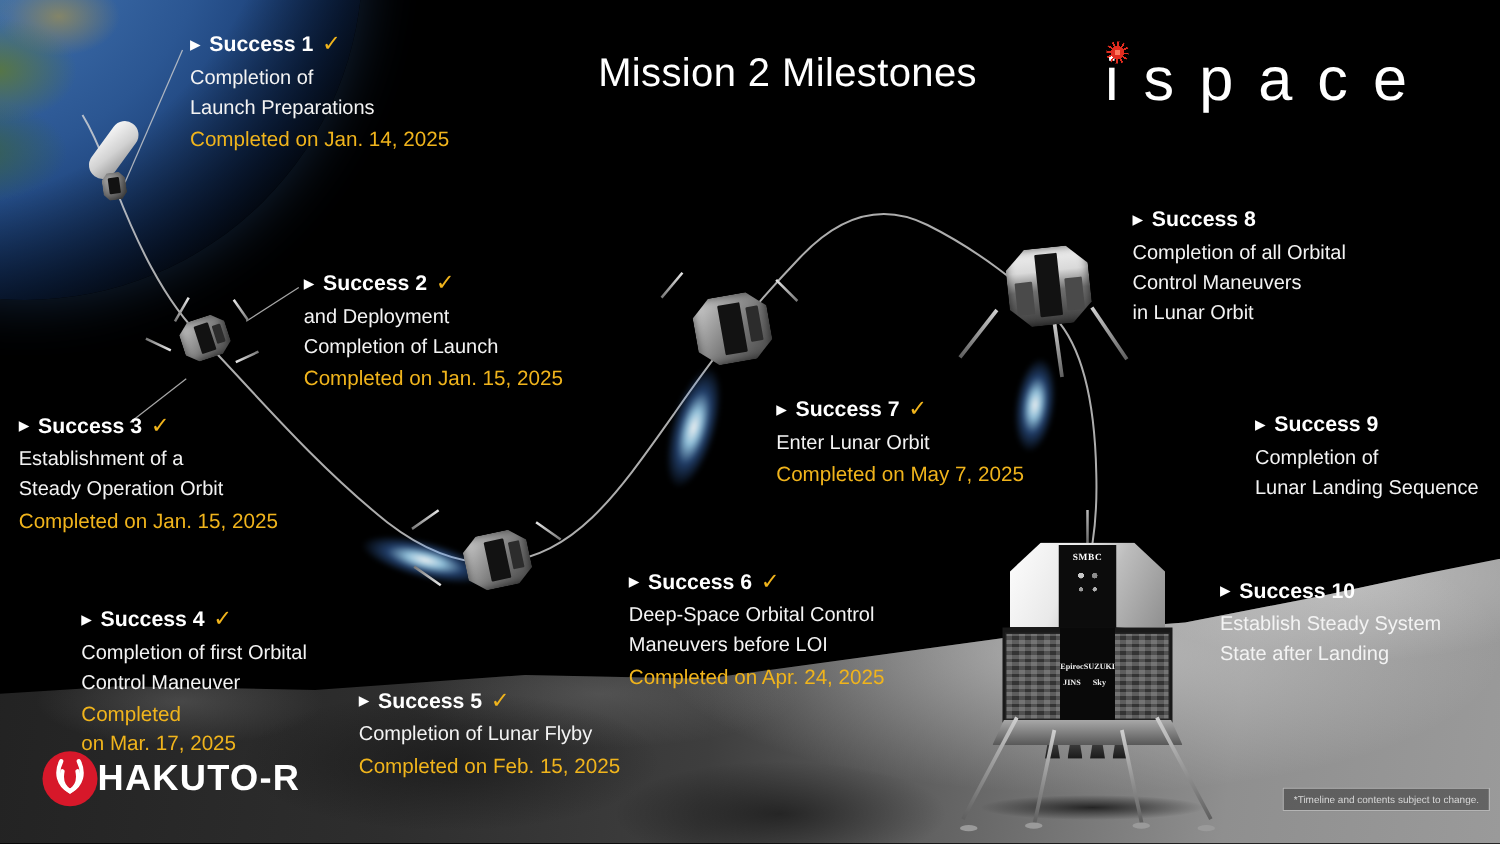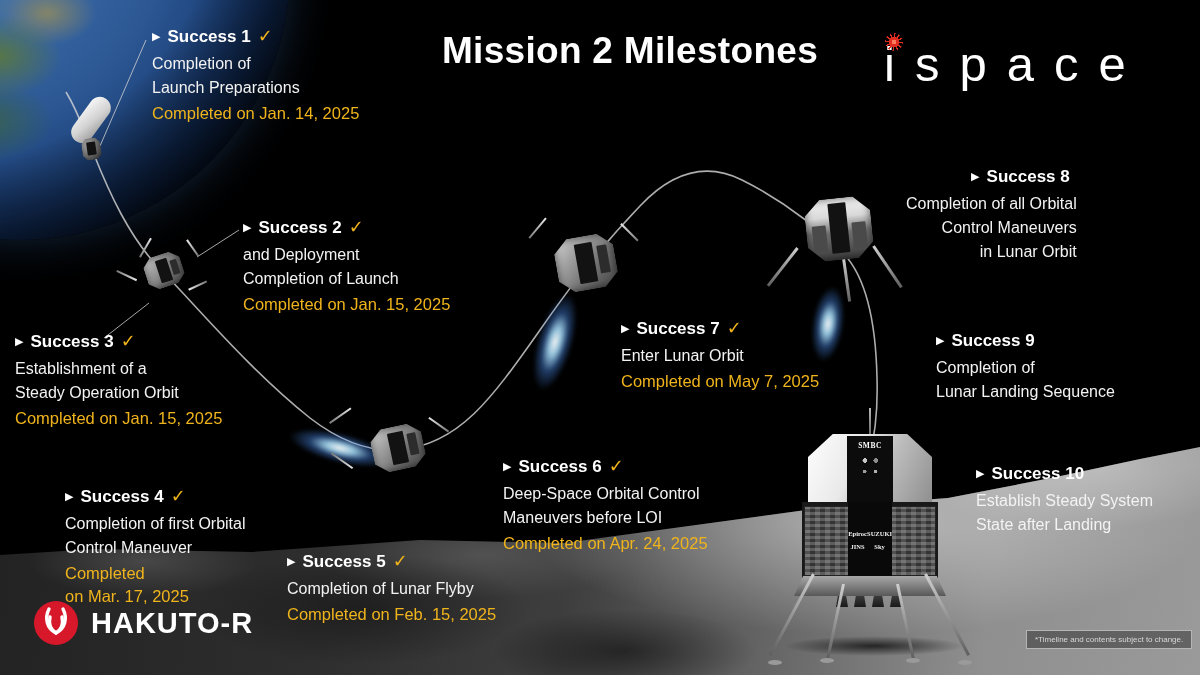--- a/index.html
+++ b/index.html
@@ -70,41 +70,41 @@
   .lb-sponsor{color:#f0f0f0;font-size:6.5px;font-weight:bold;white-space:nowrap;}
   .lb-deck{position:absolute;left:4px;top:168px;width:152px;height:20px;
     clip-path:polygon(6% 0,94% 0,100% 100%,0 100%);
     background:linear-gradient(#a8a8a8,#585858);}
   .lb-nozzle{position:absolute;top:188px;width:12px;height:11px;background:linear-gradient(#3a3a3a,#191919);
     clip-path:polygon(15% 0,85% 0,100% 100%,0 100%);}
   .lb-leg{position:absolute;width:3px;background:linear-gradient(#cfcfcf,#5f5f5f);transform-origin:top center;}
   .lb-foot{position:absolute;width:14px;height:5px;border-radius:50%;background:#9a9a9a;}
 
   
-  .title{position:absolute;left:420px;top:30px;width:420px;text-align:center;
-    font-size:37px;font-weight:bold;letter-spacing:0.3px;color:#fff;}
+  .title{position:absolute;left:420px;top:40px;width:420px;text-align:center;
+    font-size:32px;font-weight:normal;letter-spacing:0.3px;color:#fff;}
   .subtitle{position:absolute;left:420px;top:80px;width:420px;text-align:center;
     font-size:13.5px;font-weight:bold;line-height:21px;color:#f2f2f2;}
   .brand{position:absolute;left:884px;top:36px;}
   .brand-text{font-size:49px;letter-spacing:20px;color:#fff;font-weight:400;}
   .brand-burst{position:absolute;left:1px;top:-3px;width:18px;height:18px;border-radius:50%;
     background:
       radial-gradient(circle at 50% 50%, #ff7a5e 0 18%, #e22c1f 18% 40%, rgba(0,0,0,0) 42%),
       repeating-conic-gradient(#e22c1f 0deg 11deg, rgba(0,0,0,0) 11deg 30deg);}
 
   
   .milestone{position:absolute;}
   .ms-head{font-size:17px;font-weight:bold;color:#fff;margin-bottom:5px;white-space:nowrap;}
   .bullet{font-family:"DejaVu Sans",sans-serif;font-size:11px;position:relative;top:-2px;margin-right:7px;color:#fff;}
   .check{font-family:"DejaVu Sans",sans-serif;font-size:18px;font-weight:bold;color:#f0b41c;margin-left:7px;}
   .ms-line{font-size:16px;line-height:24px;color:#f3f3f3;white-space:nowrap;}
   .ms-date{font-size:16.5px;line-height:23px;font-weight:normal;color:#f0b41c;margin-top:2px;white-space:nowrap;}
 
   
-  .hakuto{position:absolute;left:34px;top:601px;display:flex;align-items:center;gap:13px;}
+  .hakuto{position:absolute;left:34px;top:601px;display:flex;align-items:center;}
   .hakuto-mark{width:44px;height:44px;border-radius:50%;background:#d7182a;flex:0 0 auto;}
   .hakuto-text{font-size:29px;font-weight:bold;letter-spacing:1px;color:#fff;}
   .disclaimer{position:absolute;left:1026px;top:630px;border:1px solid #b5b5b5;background:rgba(0,0,0,0.35);
     color:#d8d8d8;font-size:8px;padding:4px 8px;white-space:nowrap;}
 </style>
 </head>
 <body>
 
 <div class="stage">
 
@@ -252,28 +252,28 @@
     <div class="ms-line">Maneuvers before LOI</div>
     <div class="ms-date">Completed on Apr. 24, 2025</div>
   </div>
 
   <div class="milestone" style="left:621px;top:317px;">
     <div class="ms-head"><span class="bullet">▶</span><span>Success 7</span><span class="check">✓</span></div>
     <div class="ms-line">Enter Lunar Orbit</div>
     <div class="ms-date">Completed on May 7, 2025</div>
   </div>
 
-  <div class="milestone" style="left:906px;top:165px;text-align:right;">
+  <div class="milestone" style="left:906px;top:165px;">
     <div class="ms-head"><span class="bullet">▶</span><span>Success 8</span><span class="check"></span></div>
     <div class="ms-line">Completion of all Orbital</div>
     <div class="ms-line">Control Maneuvers</div>
     <div class="ms-line">in Lunar Orbit</div>
   </div>
 
-  <div class="milestone" style="left:936px;top:329px;">
+  <div class="milestone" style="left:1004px;top:329px;">
     <div class="ms-head"><span class="bullet">▶</span><span>Success 9</span><span class="check"></span></div>
     <div class="ms-line">Completion of</div>
     <div class="ms-line">Lunar Landing Sequence</div>
   </div>
 
   <div class="milestone" style="left:976px;top:462px;">
     <div class="ms-head"><span class="bullet">▶</span><span>Success 10</span><span class="check"></span></div>
     <div class="ms-line">Establish Steady System</div>
     <div class="ms-line">State after Landing</div>
   </div>

